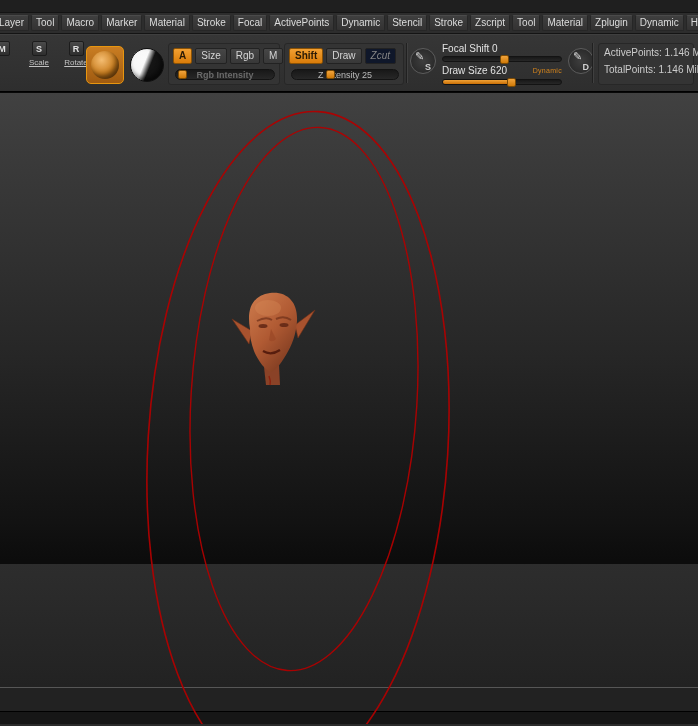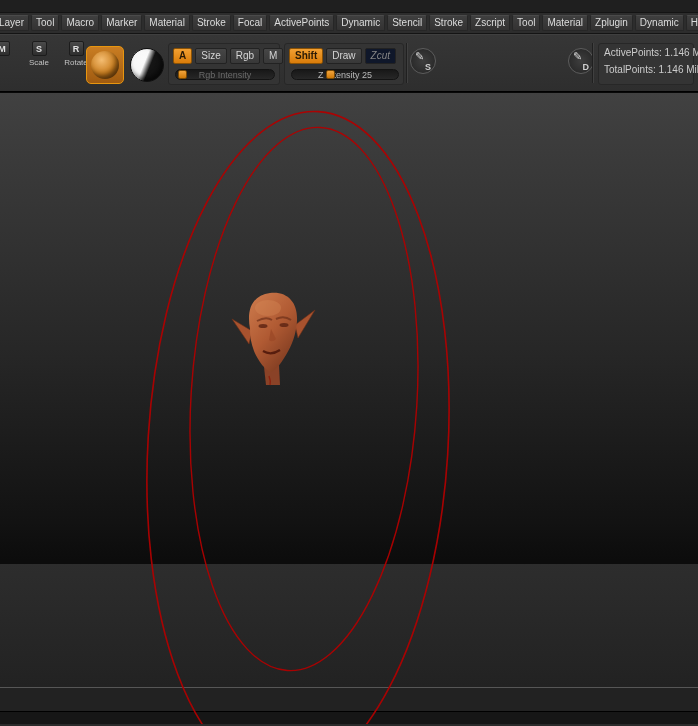--- a/index.html
+++ b/index.html
@@ -18,21 +18,21 @@
   .menu-item:first-child { margin-left:-8px; }
 
   
   .shelf { position:relative; height:58px; background:linear-gradient(#363636,#2e2e2e);
     border-top:1px solid #3f3f3f; border-bottom:1px solid #000; }
 
   .xf-group { position:absolute; left:-14px; top:6px; display:flex; gap:5px; }
   .xf-btn { width:32px; text-align:center; }
   .xf-key { width:15px; height:15px; margin:0 auto; font-size:9px; font-weight:bold; color:#e0e0e0;
     line-height:14px; background:linear-gradient(#4a4a4a,#2e2e2e); border:1px solid #1c1c1c; border-radius:2px; }
-  .xf-label { font-size:8px; color:#c2c2c2; margin-top:2px; }
+  .xf-label { font-size:8px; color:#c2c2c2; margin-top:2px;text-decoration:underline; }
 
   .brush-btn { position:absolute; left:86px; top:11px; width:38px; height:38px;
     background:linear-gradient(#c97d22,#a05b10); border:1px solid #e8960f; border-radius:5px; }
   .brush-ball { width:28px; height:28px; margin:4px auto; border-radius:50%;
     background:radial-gradient(circle at 38% 32%, #f4bd72, #c87c1d 55%, #7a4208 95%);
     box-shadow: inset -3px -4px 5px rgba(0,0,0,.45); }
 
   .stroke-sphere { position:absolute; left:130px; top:13px; width:34px; height:34px; border-radius:50%;
     border:1px solid #101010;
     background: linear-gradient(112deg, rgba(250,250,250,.96) 42%, rgba(10,10,10,.94) 58%),
@@ -53,21 +53,21 @@
   .slider { position:relative; height:11px; background:linear-gradient(#181818,#272727);
     border:1px solid #131313; border-radius:6px; }
   .s-label { position:absolute; left:0; width:100%; text-align:center;
     font-size:9px; line-height:10px; color:#b8b8b8; white-space:nowrap; }
   .s-label.dim { color:#6a6a6a; }
   .s-handle { position:absolute; top:0; width:9px; height:9px;
     background:linear-gradient(#f2a43c,#d07a08); border:1px solid #7a4a05; border-radius:2px; }
   .s-fill { position:absolute; left:0; top:0; height:100%; border-radius:5px 0 0 5px;
     background:linear-gradient(#f0a237,#c96f06); }
 
-  .sl-paint  { position:absolute; left:6px; top:25px; width:100px; }
+  .sl-paint  { position:absolute; left:6px; top:25px; width:100px;font-weight:bold; }
   .sl-sculpt { position:absolute; left:6px; top:25px; width:108px; }
 
   .circle-icon { position:absolute; width:26px; height:26px; border-radius:50%;
     border:1px solid #5c5c5c; background:radial-gradient(#3e3e3e,#232323);
     color:#cfcfcf; text-align:center; }
   .circle-icon .pen { position:absolute; left:4px; top:1px; font-size:11px; color:#d8d8d8; }
   .circle-icon .cl  { position:absolute; right:4px; bottom:1px; font-size:9px; font-weight:bold; }
   .ci-s { left:410px; top:13px; }
   .ci-d { left:568px; top:13px; }
 
@@ -170,20 +170,32 @@
     </div>
   </div>
 
   <div class="groove gv-1"></div>
 
   <div class="circle-icon ci-s">
     <span class="pen">✎</span>
     <span class="cl">S</span>
   </div>
 
+  <div class="focal-box">
+    <div class="focal-label fl-1">Focal Shift 0</div>
+    <div class="slider sl-focal">
+      <div class="s-handle" style="left:48%;"></div>
+    </div>
+    <div class="focal-label fl-2">Draw Size 620</div>
+    <div class="dyn">Dynamic</div>
+    <div class="slider sl-draw">
+      <div class="s-fill" style="width:56%;"></div>
+      <div class="s-handle" style="left:54%;"></div>
+    </div>
+  </div>
 
   <div class="circle-icon ci-d">
     <span class="pen">✎</span>
     <span class="cl">D</span>
   </div>
 
   <div class="groove gv-2"></div>
 
   <div class="panel panel-stats">
     <div class="stats-line">ActivePoints: 1.146 Mil</div>

